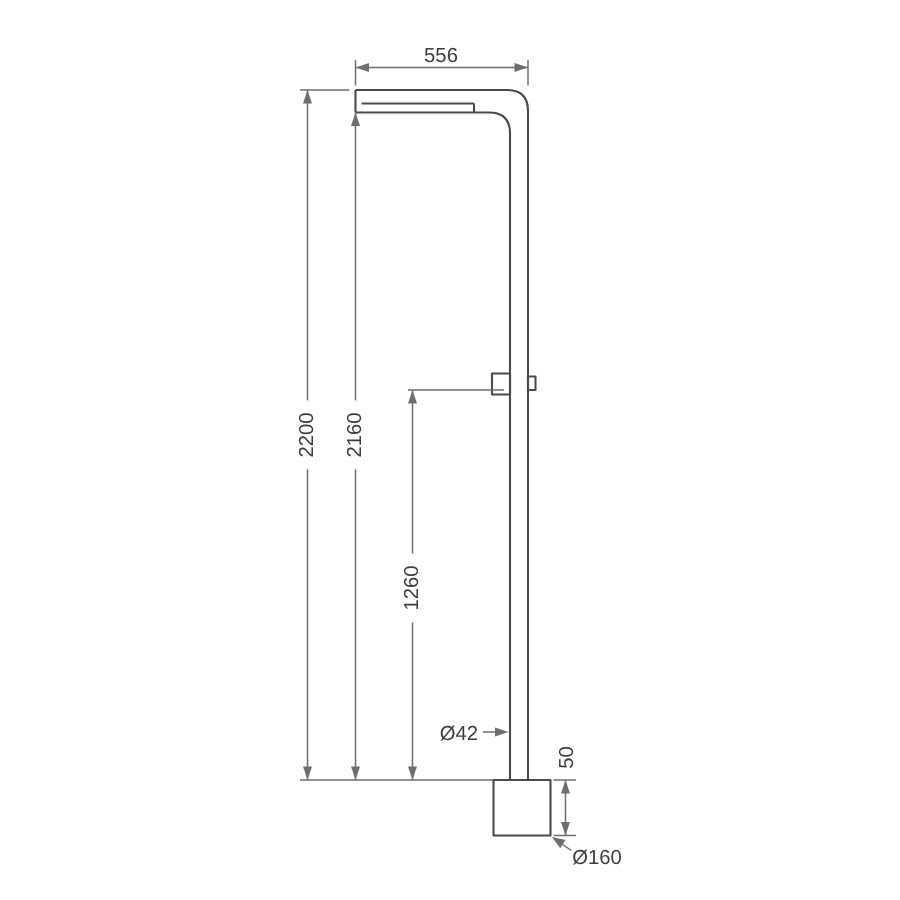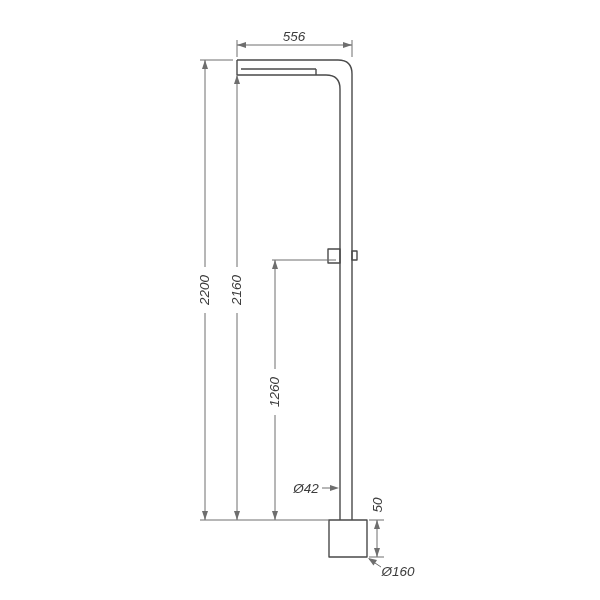--- a/index.html
+++ b/index.html
@@ -9,21 +9,20 @@
     width: 600px;
     height: 600px;
     overflow: hidden;
     font-family: "Liberation Sans", "DejaVu Sans", sans-serif;
   }
   .stage {
     position: relative;
     width: 540px;
     height: 600px;
     background: #ffffff;
-    font-style: italic;
   }
   svg { display: block; }
   .fixture {
     stroke: #4a4a4a;
     stroke-width: 1.4;
     fill: none;
     stroke-linejoin: round;
   }
   .dim {
     stroke: #6e6e6e;

